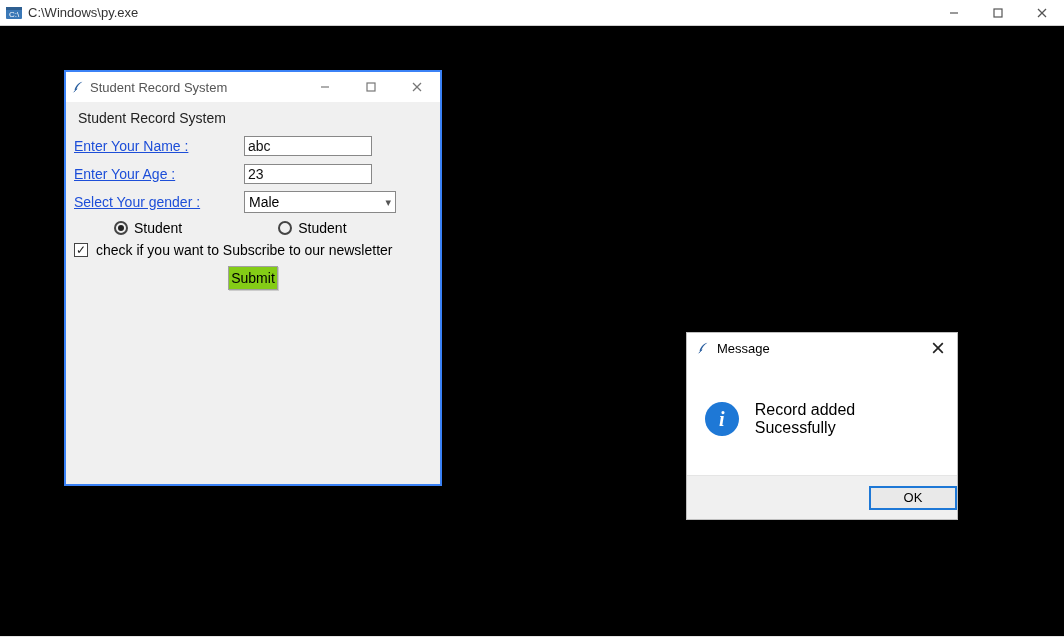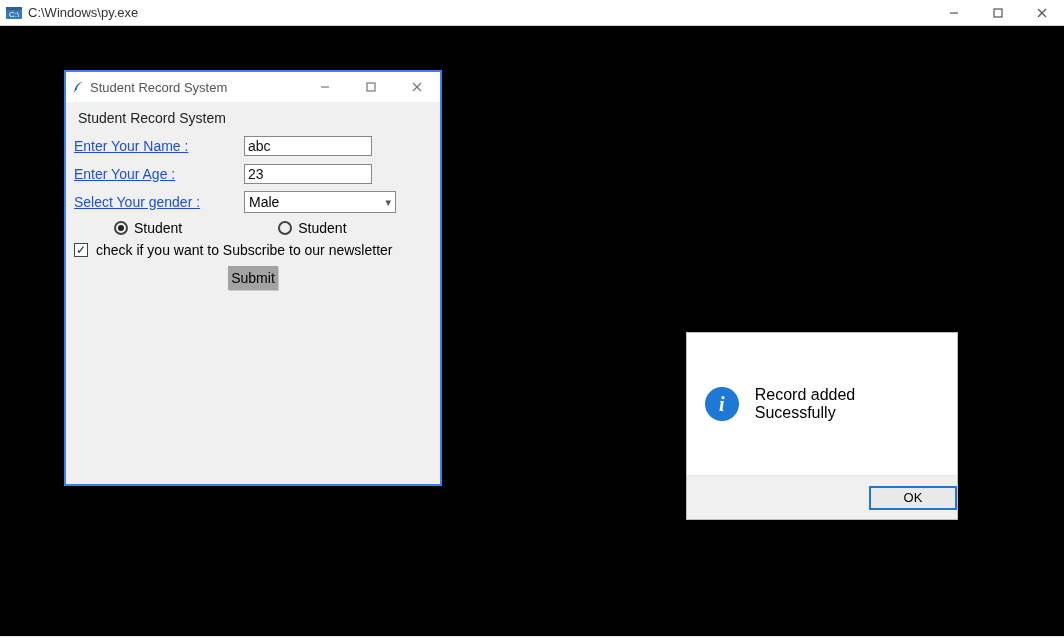--- a/index.html
+++ b/index.html
@@ -175,21 +175,21 @@
     font-size: 12px; color:#222;
     background:#fff;
   }
   .submit-row {
     text-align: center;
     margin-top: 8px;
   }
   .submit-btn {
     display: inline-block;
     padding: 3px 2px;
-    background: #a3a3a3;
+    background: #84cc16;
     border: 1px solid #a0a0a0;
     font-size: 14px;
     box-shadow: 1px 1px 0 #ccc;
   }
 
   
   .msg-window {
     position: absolute;
     left: 686px; top: 332px;
     width: 272px;
@@ -353,20 +353,36 @@
       <span>check if you want to Subscribe to our newsletter</span>
     </div>
 
     <div class="submit-row">
       <span class="submit-btn">Submit</span>
     </div>
   </div>
 </div>
 
 <div class="msg-window">
+  <div class="msg-titlebar">
+    <span class="feather">
+      <svg class="feather-svg" viewBox="0 0 16 16">
+          <path d="M13 2 C10 2 5 6 4 12 L6 11 C7 7 10 4 13 2 Z" fill="#2a5fa0"></path>
+          <line x1="3" y1="14" x2="7" y2="10" stroke="#2a5fa0" stroke-width="1"></line>
+        </svg>
+    </span>
+    <span class="m-text">Message</span>
+    <span class="spacer"></span>
+    <span class="m-close">
+      <svg width="12" height="12" viewBox="0 0 10 10">
+          <line x1="1" y1="1" x2="9" y2="9" stroke="#222" stroke-width="1.4"></line>
+          <line x1="9" y1="1" x2="1" y2="9" stroke="#222" stroke-width="1.4"></line>
+        </svg>
+    </span>
+  </div>
   <div class="msg-body">
     <div class="info-icon">i</div>
     <div class="msg-text">Record added Sucessfully</div>
   </div>
   <div class="msg-btnrow">
     <div class="ok-btn">OK</div>
   </div>
 </div>
 
 </body></html>

